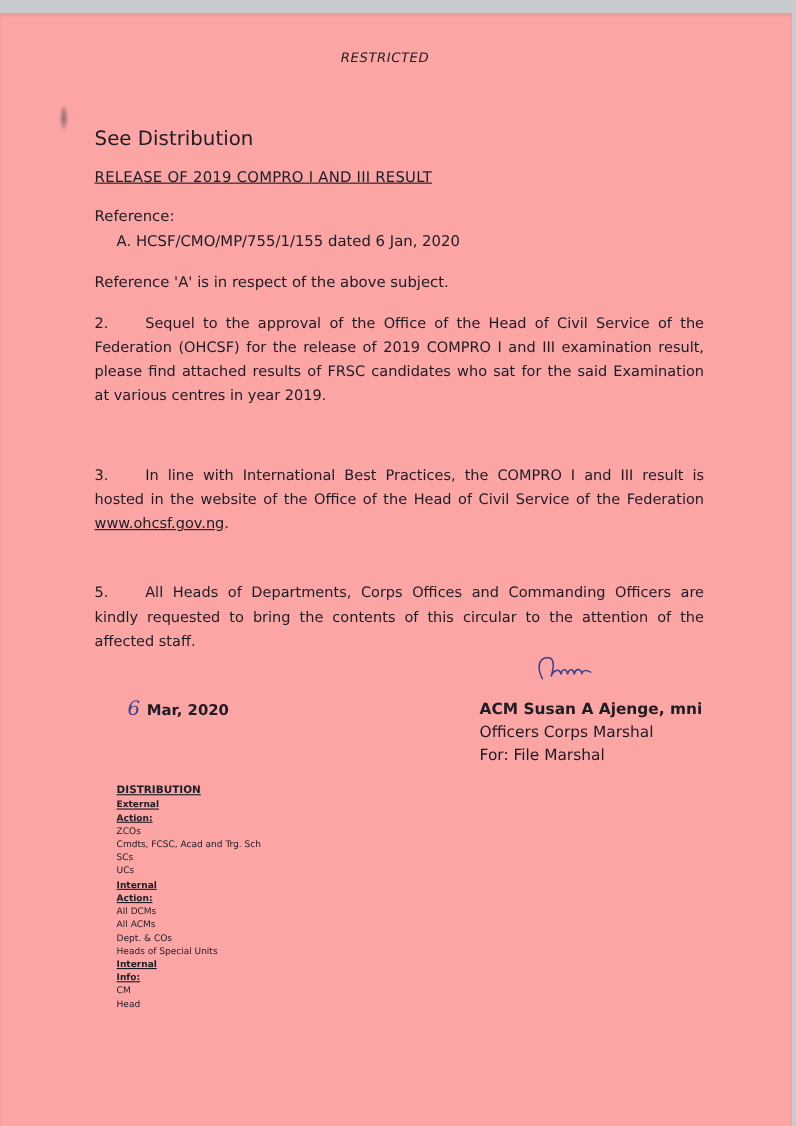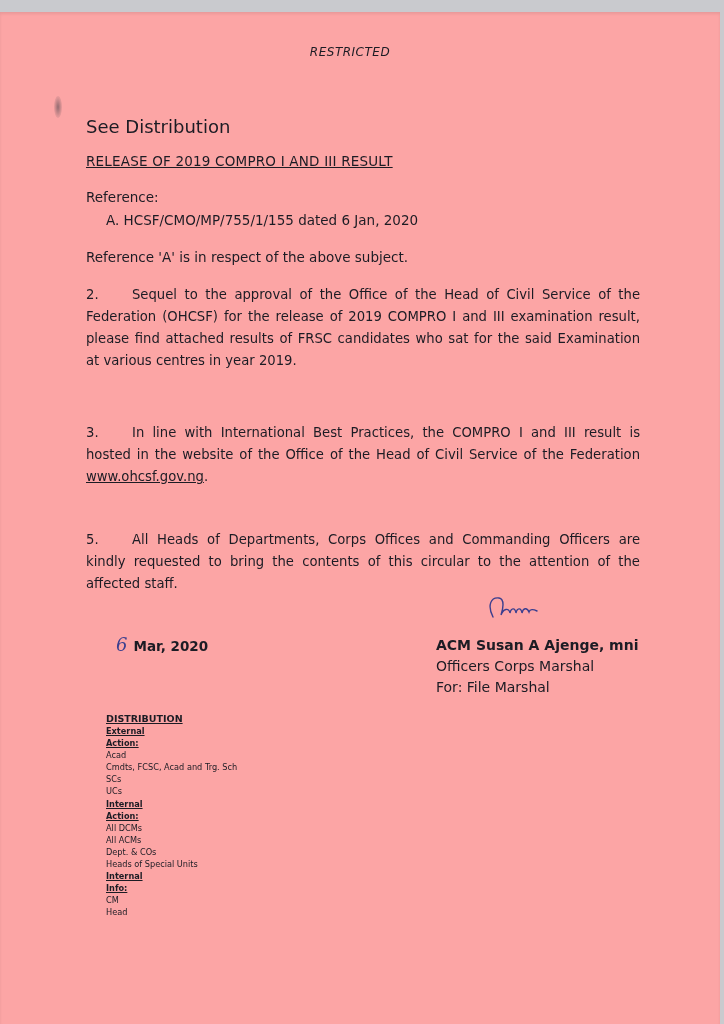--- a/index.html
+++ b/index.html
@@ -159,21 +159,21 @@
   <div class="abs sig-block">
     <div class="name">ACM Susan A Ajenge, mni</div>
     <div>Officers Corps Marshal</div>
     <div>For: File Marshal</div>
   </div>
 
   <div class="dist">
     <div class="heading">DISTRIBUTION</div>
     <div class="sub">External</div>
     <div class="sub">Action:</div>
-    <div>Acad</div>
+    <div>ZCOs</div>
     <div>Cmdts, FCSC, Acad and Trg. Sch</div>
     <div>SCs</div>
     <div>UCs</div>
     <div class="sub">Internal</div>
     <div class="sub">Action:</div>
     <div>All DCMs</div>
     <div>All ACMs</div>
     <div>Dept. &amp; COs</div>
     <div>Heads of Special Units</div>
     <div class="sub">Internal</div>

